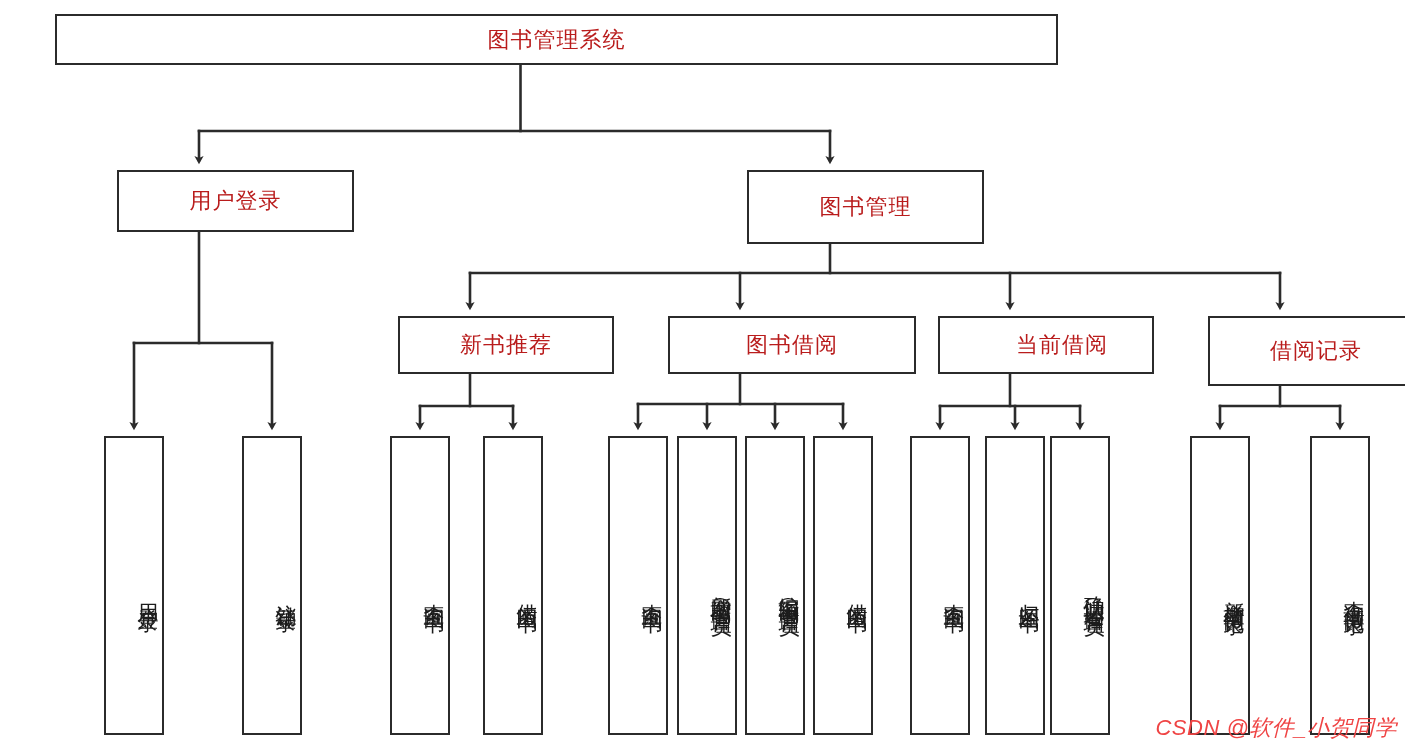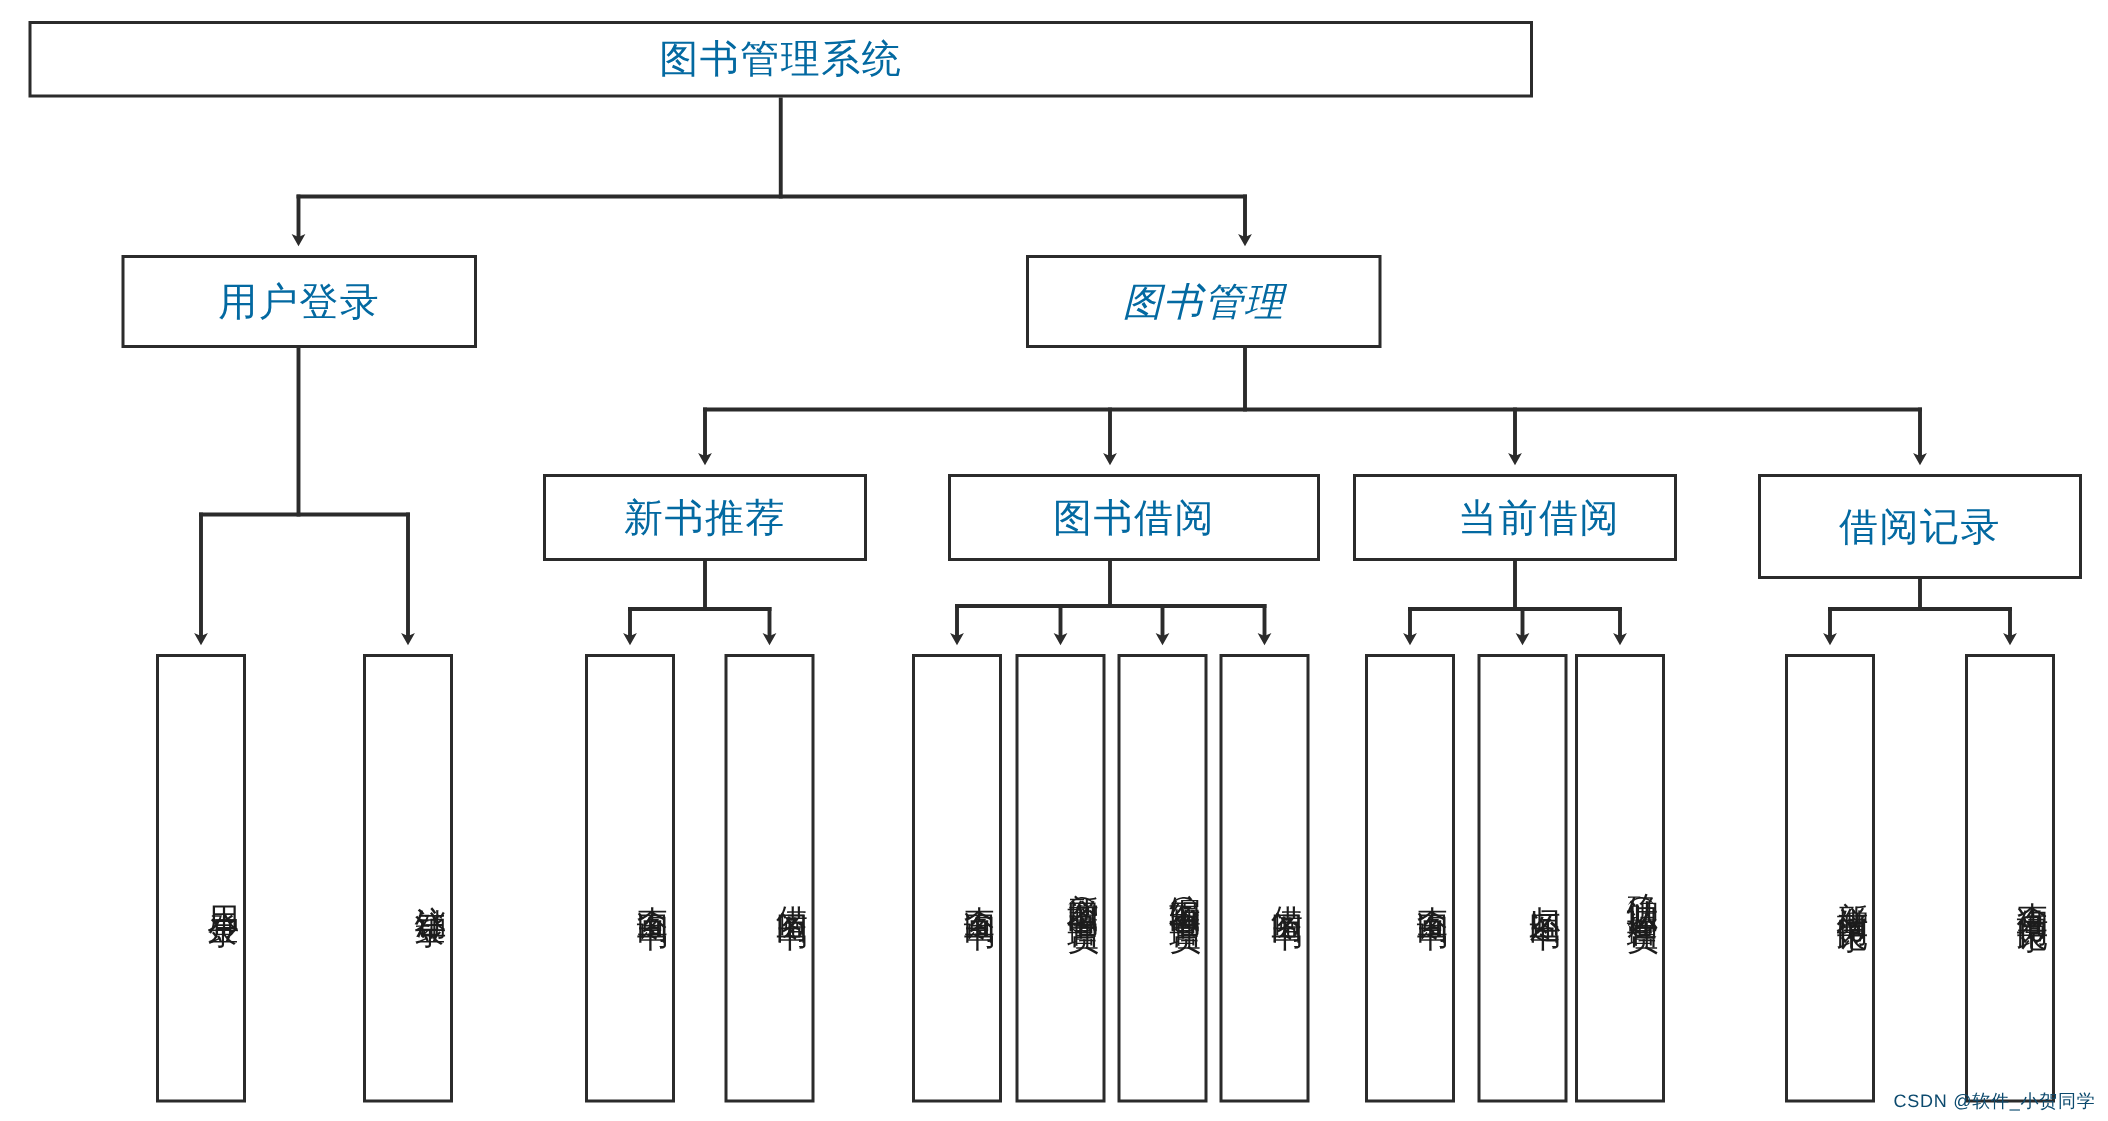--- a/index.html
+++ b/index.html
@@ -1,27 +1,27 @@
 <!DOCTYPE html>
 <html><head>
 <meta charset="utf-8">
 <style>
   html,body{margin:0;padding:0;background:#ffffff;}
   #stage{position:relative;width:1405px;height:747px;background:#ffffff;
          font-family:"Liberation Sans","DejaVu Sans",sans-serif;overflow:hidden;}
   #wires{position:absolute;left:0;top:0;width:1405px;height:747px;}
   .node{position:absolute;box-sizing:border-box;background:#ffffff;
         border:2.5px solid #2b2b2b;display:flex;align-items:center;justify-content:center;}
-  .node.h{font-size:26px;color:#0369a1;letter-spacing:1px;}
+  .node.h{font-size:22px;color:#b91c1c;letter-spacing:1px;margin-left:36px;}
   .node.v{writing-mode:vertical-rl;text-orientation:upright;
           align-items:flex-start;justify-content:center;padding-top:14px;
           font-size:21px;color:#1c1c1c;line-height:1.32;letter-spacing:3px;}
   .node.v .txt{writing-mode:vertical-rl;text-orientation:upright;white-space:normal;}
-  .wm{position:absolute;right:8px;bottom:4px;font-size:12px;color:#0c4a6e;
-      letter-spacing:.5px;white-space:nowrap;}
+  .wm{position:absolute;right:8px;bottom:4px;font-size:22px;color:#ef4444;
+      letter-spacing:.5px;white-space:nowrap;font-style:italic;}
 </style>
 </head>
 <body>
 
 <div id="stage">
 
   <svg id="wires" viewBox="0 0 1405 747" xmlns="http://www.w3.org/2000/svg">
     <defs>
       <marker id="arw" markerWidth="11" markerHeight="11" refX="4.4" refY="5" orient="auto" markerUnits="userSpaceOnUse">
         <path d="M0.4,0.4 L8.6,5 L0.4,9.6 L2.4,5 Z" fill="#2b2b2b"></path>
@@ -71,21 +71,21 @@
     </g>
   </svg>
 
   <div class="node h" style="left:19px;top:14px;width:1003px;height:51px;">
     <span>图书管理系统</span>
   </div>
 
   <div class="node h" style="left:81px;top:170px;width:237px;height:62px;">
     <span>用户登录</span>
   </div>
-  <div class="node h" style="left:684px;top:170px;width:237px;height:62px;font-style:italic;">
+  <div class="node h" style="left:711px;top:170px;width:237px;height:74px;">
     <span>图书管理</span>
   </div>
 
   <div class="node h" style="left:362px;top:316px;width:216px;height:58px;">
     <span>新书推荐</span>
   </div>
   <div class="node h" style="left:632px;top:316px;width:248px;height:58px;">
     <span>图书借阅</span>
   </div>
   <div class="node h" style="left:902px;top:316px;width:216px;height:58px;padding-left:32px;">

